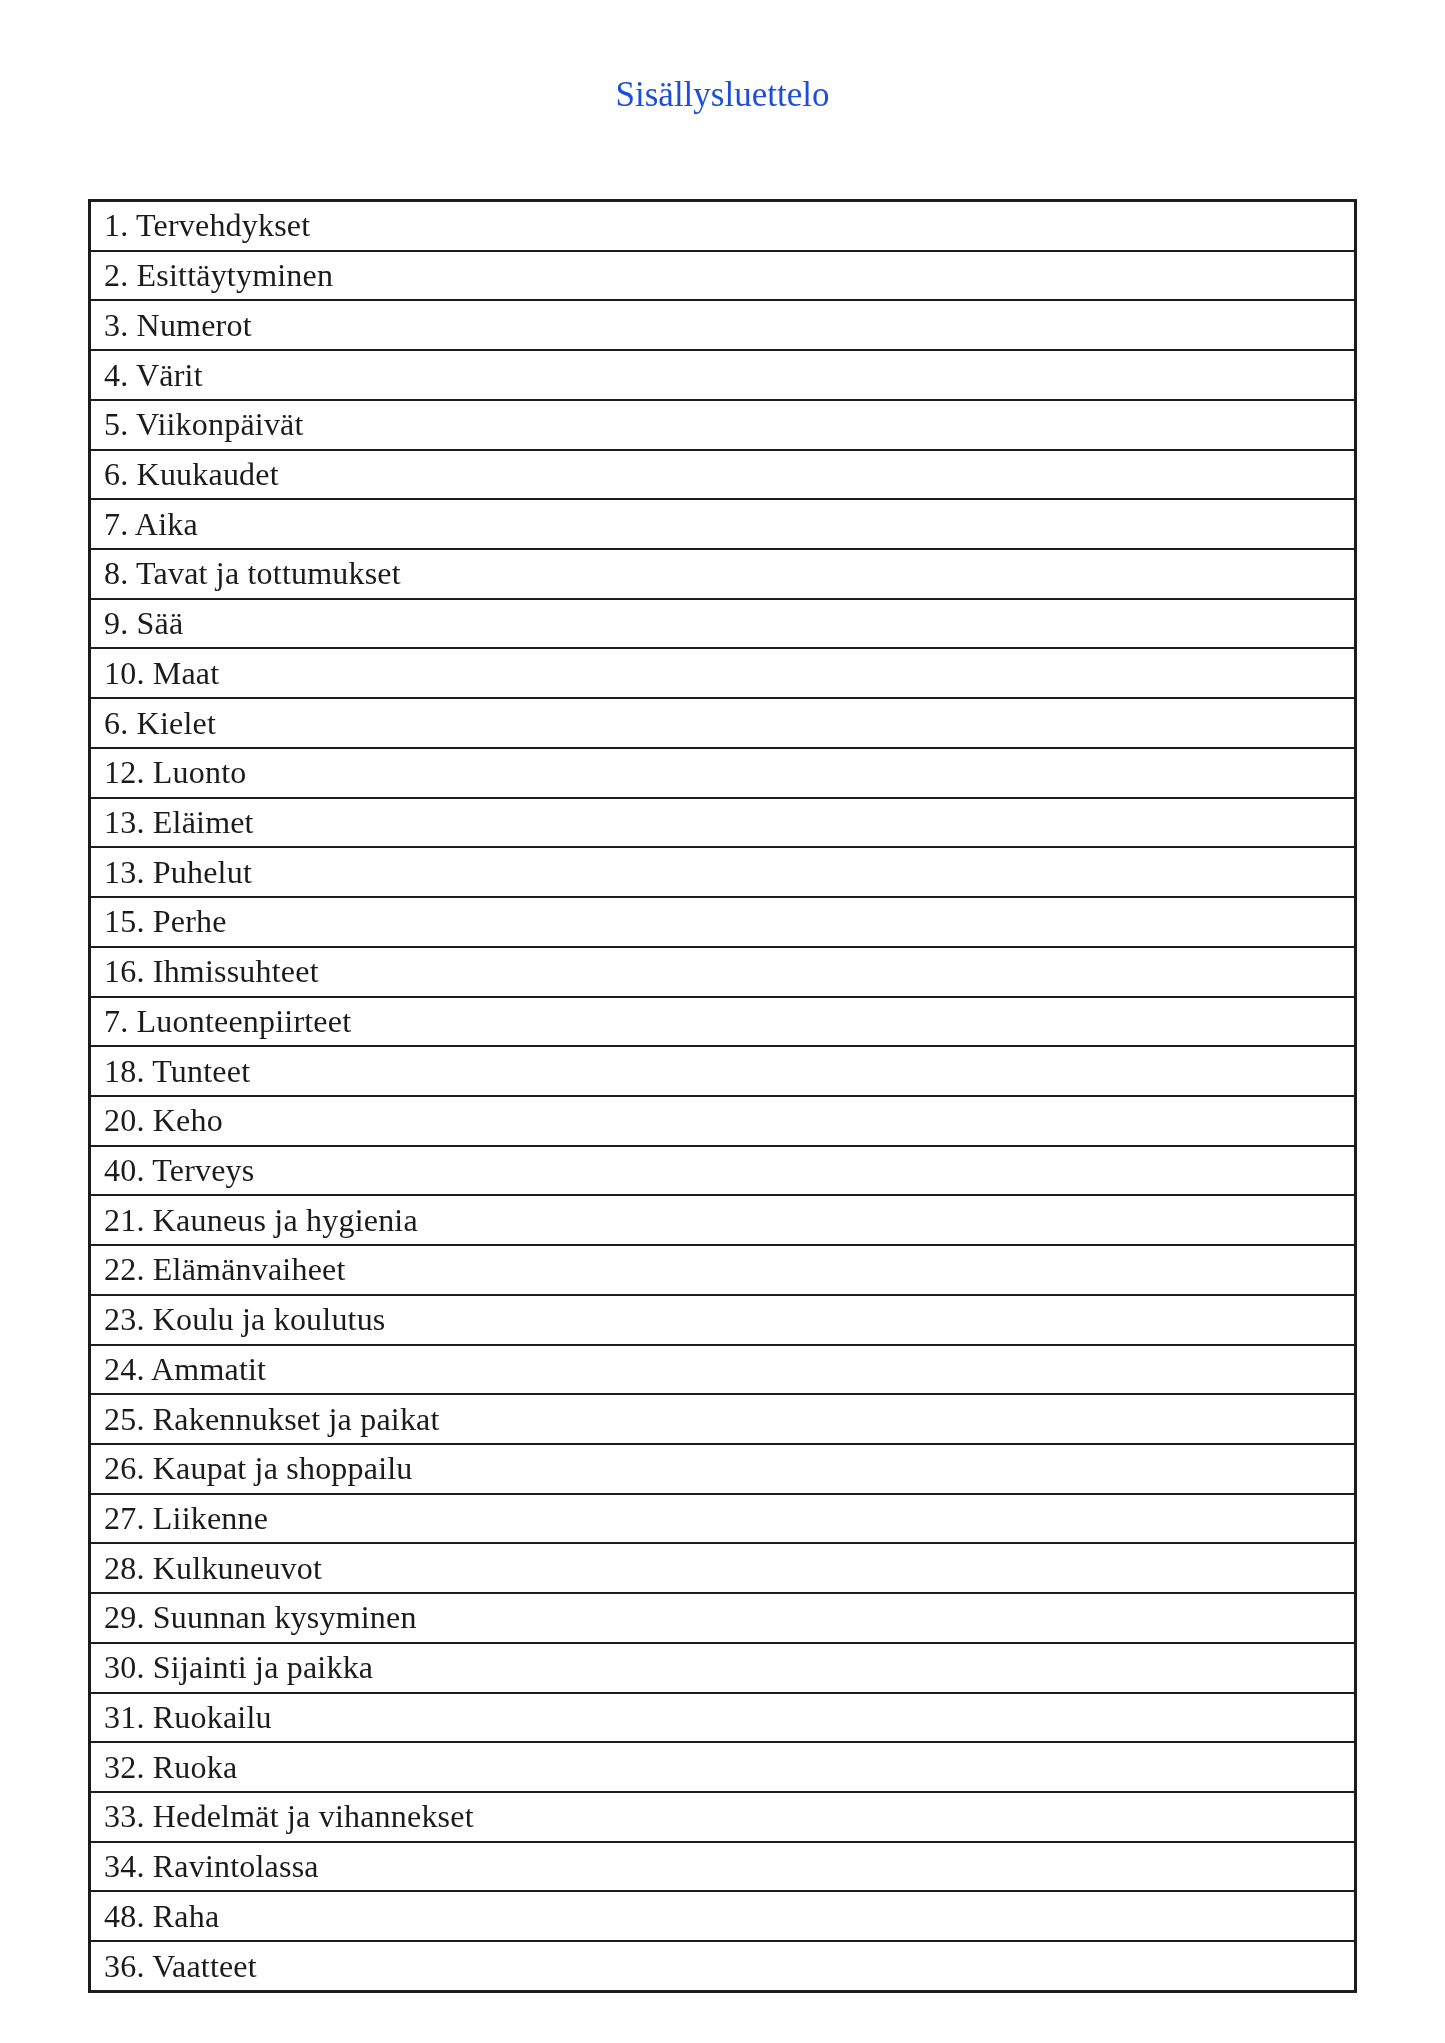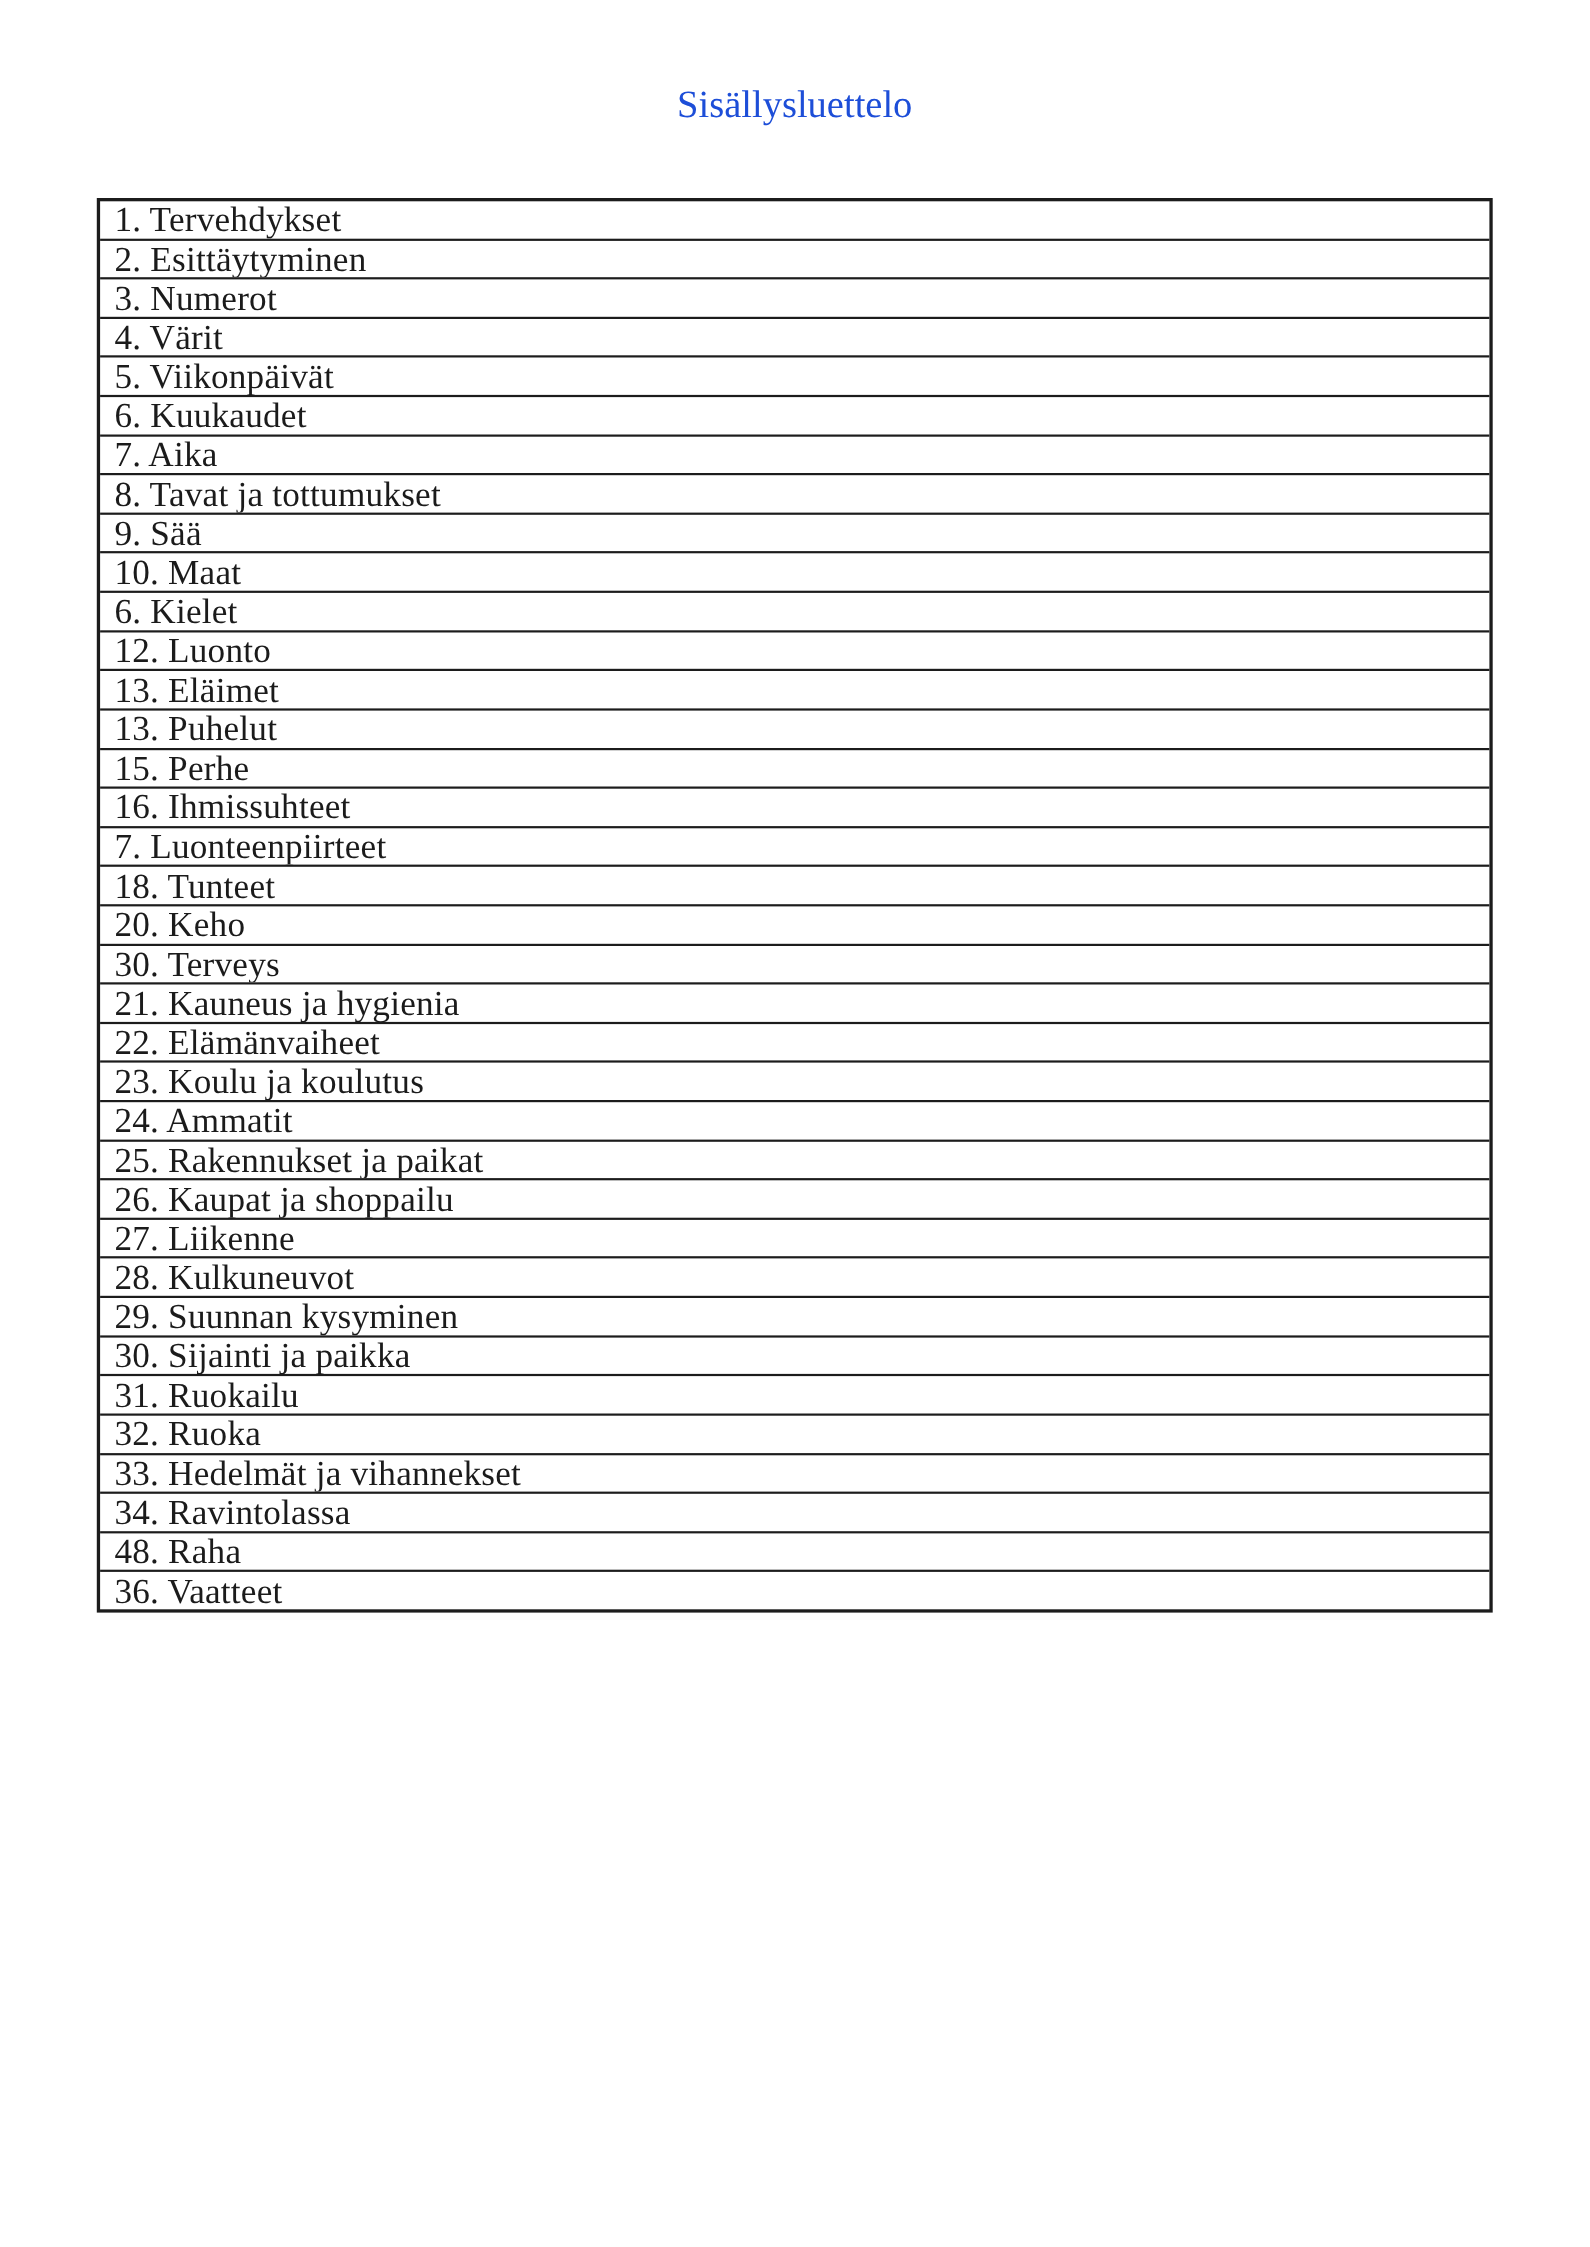--- a/index.html
+++ b/index.html
@@ -21,24 +21,24 @@
     top: 72px;
     left: 0;
     width: 100%;
     text-align: center;
     font-size: 35px;
     line-height: 46px;
     color: #1d4ed8;
   }
   .toc-table {
     position: absolute;
-    top: 180px;
+    top: 199px;
     left: 88px;
     width: 1269px;
-    height: 1286px;
+    height: 1794px;
     box-sizing: border-box;
     border: 3px solid #1c1c1c;
     display: flex;
     flex-direction: column;
   }
   .toc-row {
     flex: 1 1 0;
     box-sizing: border-box;
     border-top: 2px solid #1c1c1c;
     display: flex;
@@ -73,21 +73,21 @@
     <div class="toc-row">10. Maat</div>
     <div class="toc-row">6. Kielet</div>
     <div class="toc-row">12. Luonto</div>
     <div class="toc-row">13. Eläimet</div>
     <div class="toc-row">13. Puhelut</div>
     <div class="toc-row">15. Perhe</div>
     <div class="toc-row">16. Ihmissuhteet</div>
     <div class="toc-row">7. Luonteenpiirteet</div>
     <div class="toc-row">18. Tunteet</div>
     <div class="toc-row">20. Keho</div>
-    <div class="toc-row">30. Terveys</div>
+    <div class="toc-row">40. Terveys</div>
     <div class="toc-row">21. Kauneus ja hygienia</div>
     <div class="toc-row">22. Elämänvaiheet</div>
     <div class="toc-row">23. Koulu ja koulutus</div>
     <div class="toc-row">24. Ammatit</div>
     <div class="toc-row">25. Rakennukset ja paikat</div>
     <div class="toc-row">26. Kaupat ja shoppailu</div>
     <div class="toc-row">27. Liikenne</div>
     <div class="toc-row">28. Kulkuneuvot</div>
     <div class="toc-row">29. Suunnan kysyminen</div>
     <div class="toc-row">30. Sijainti ja paikka</div>

